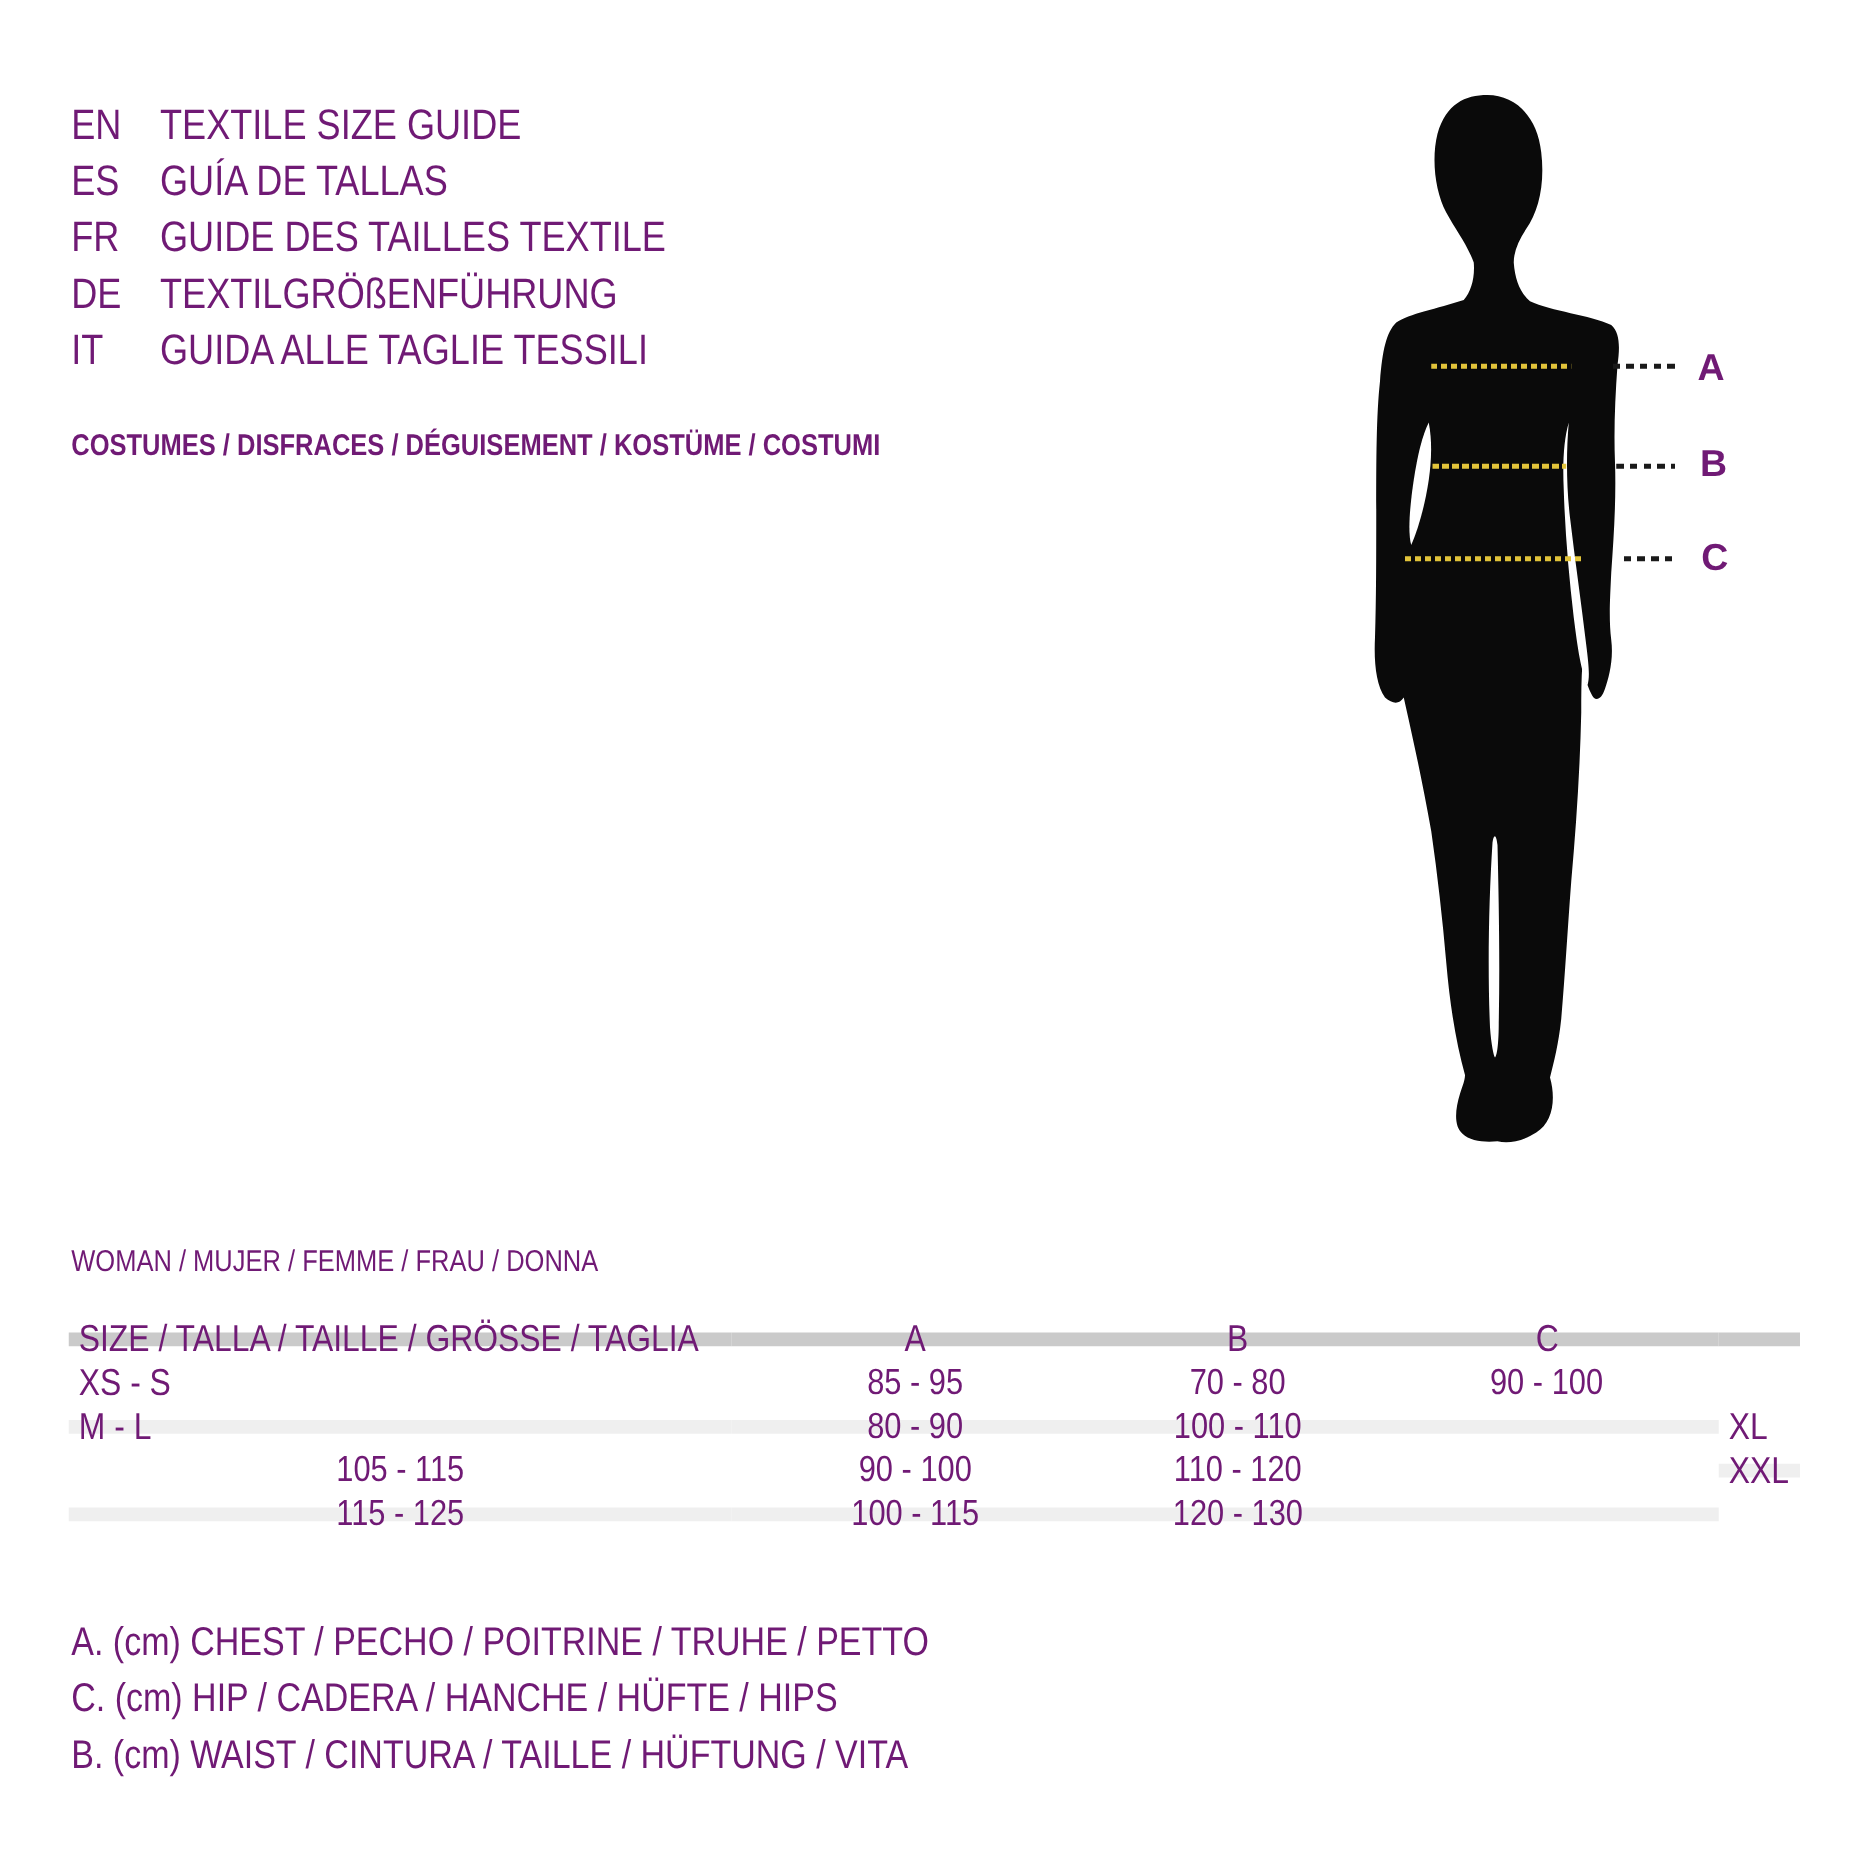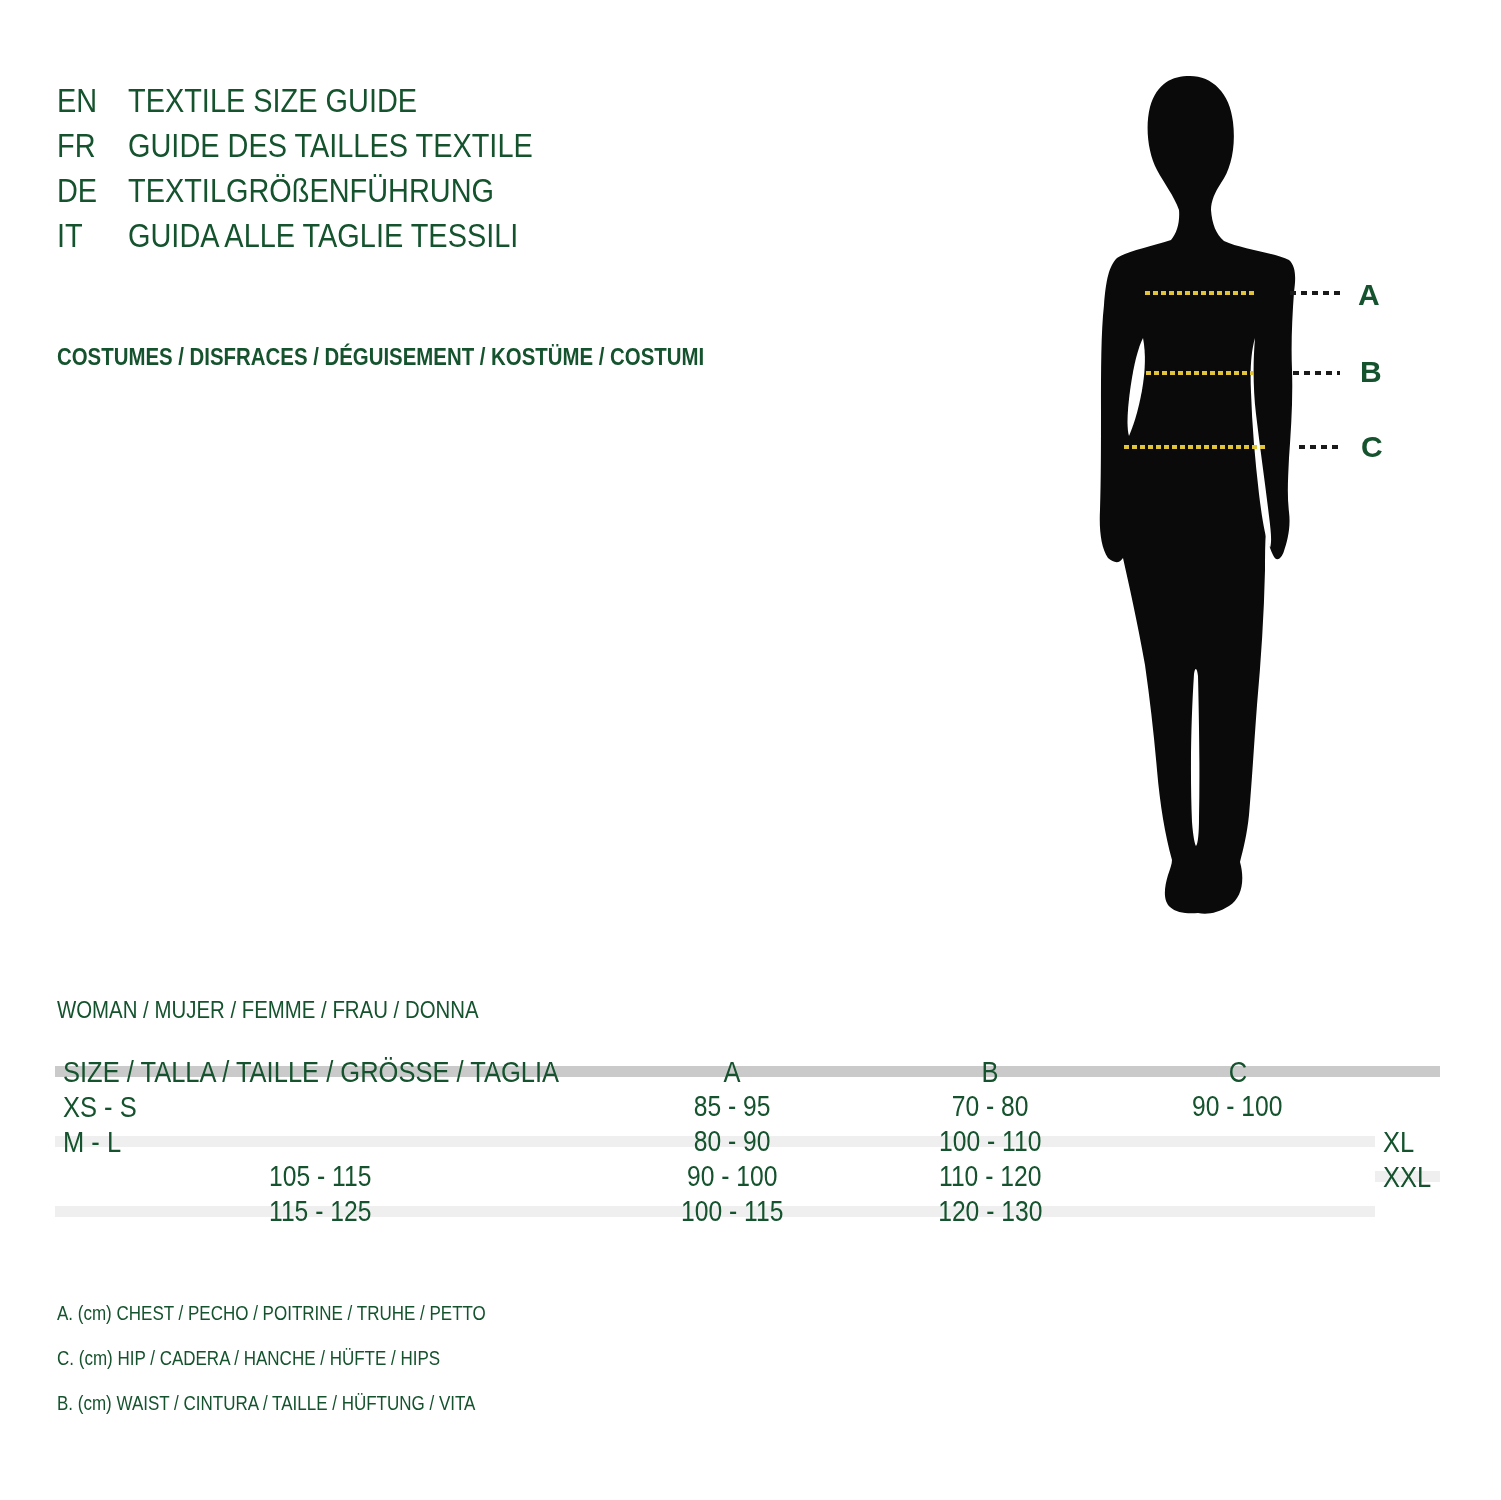--- a/index.html
+++ b/index.html
@@ -1,21 +1,21 @@
 <!DOCTYPE html>
 <html><head>
 <meta charset="utf-8">
 <style>
   html,body{margin:0;padding:0;background:#ffffff;}
   #page{
     position:relative;
     width:1501px;height:1500px;
     background:#ffffff;
     font-family:"Liberation Sans","DejaVu Sans",sans-serif;
-    color:#14532d;
+    color:#701a75;
     overflow:hidden;
   }
   
   .cx{display:inline-block;transform:scaleX(.85);transform-origin:0 50%;white-space:nowrap;}
   .cxc{display:inline-block;transform:scaleX(.85);transform-origin:50% 50%;white-space:nowrap;}
 
   
   .lang-block{position:absolute;left:57px;top:78px;}
   .lang-row{display:flex;height:45px;align-items:center;font-size:34px;}
   .lang-code{width:71px;flex:0 0 71px;}
@@ -41,31 +41,35 @@
   
   .size-table{position:absolute;left:55px;top:1042px;width:1382px;
     display:grid;grid-template-columns:530px 295px 220px 275px 1fr;grid-auto-rows:35px;}
   .size-table .cell{display:flex;align-items:center;justify-content:center;font-size:29px;margin-top:24px;}
   .size-table .cell.first{justify-content:flex-start;padding-left:8px;font-size:30px;}
   .size-table .hdr{background:#cacaca;font-size:30px;}
   .size-table .alt{background:#efefef;}
 
   
   .legend{position:absolute;left:57px;top:1291px;}
-  .legend-row{height:45px;display:flex;align-items:center;font-size:20px;}
+  .legend-row{height:45px;display:flex;align-items:center;font-size:32px;}
 </style>
 </head>
 <body>
 
 <div id="page">
 
   <div class="lang-block">
     <div class="lang-row">
       <span class="lang-code"><span class="cx">EN</span></span>
       <span class="lang-title"><span class="cx">TEXTILE SIZE GUIDE</span></span>
+    </div>
+    <div class="lang-row">
+      <span class="lang-code"><span class="cx">ES</span></span>
+      <span class="lang-title"><span class="cx">GUÍA DE TALLAS</span></span>
     </div>
     <div class="lang-row">
       <span class="lang-code"><span class="cx">FR</span></span>
       <span class="lang-title"><span class="cx">GUIDE DES TAILLES TEXTILE</span></span>
     </div>
     <div class="lang-row">
       <span class="lang-code"><span class="cx">DE</span></span>
       <span class="lang-title"><span class="cx">TEXTILGRÖßENFÜHRUNG</span></span>
     </div>
     <div class="lang-row">

